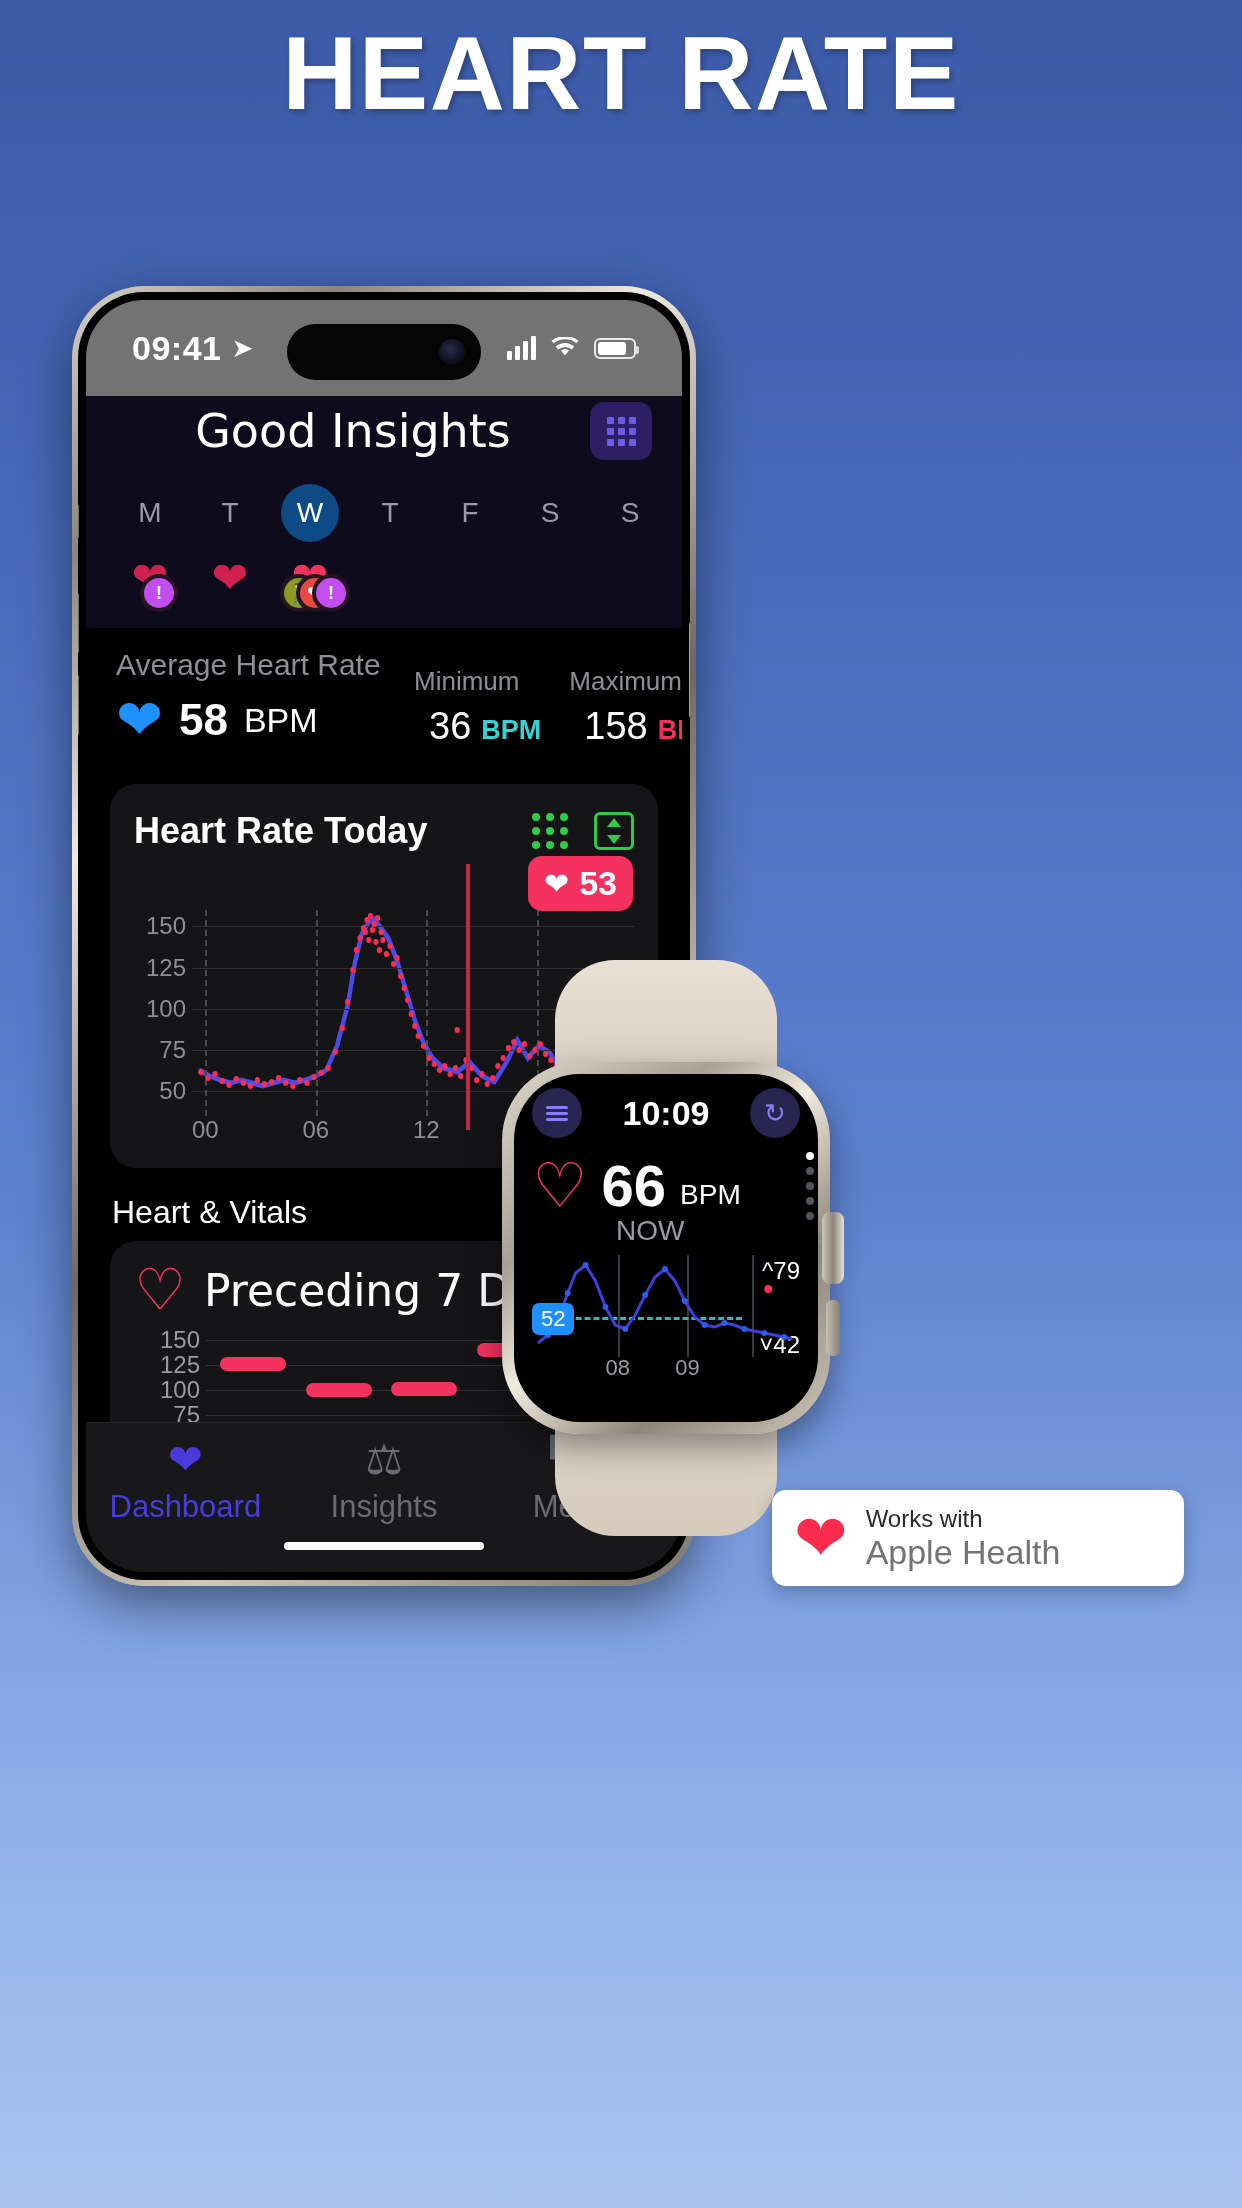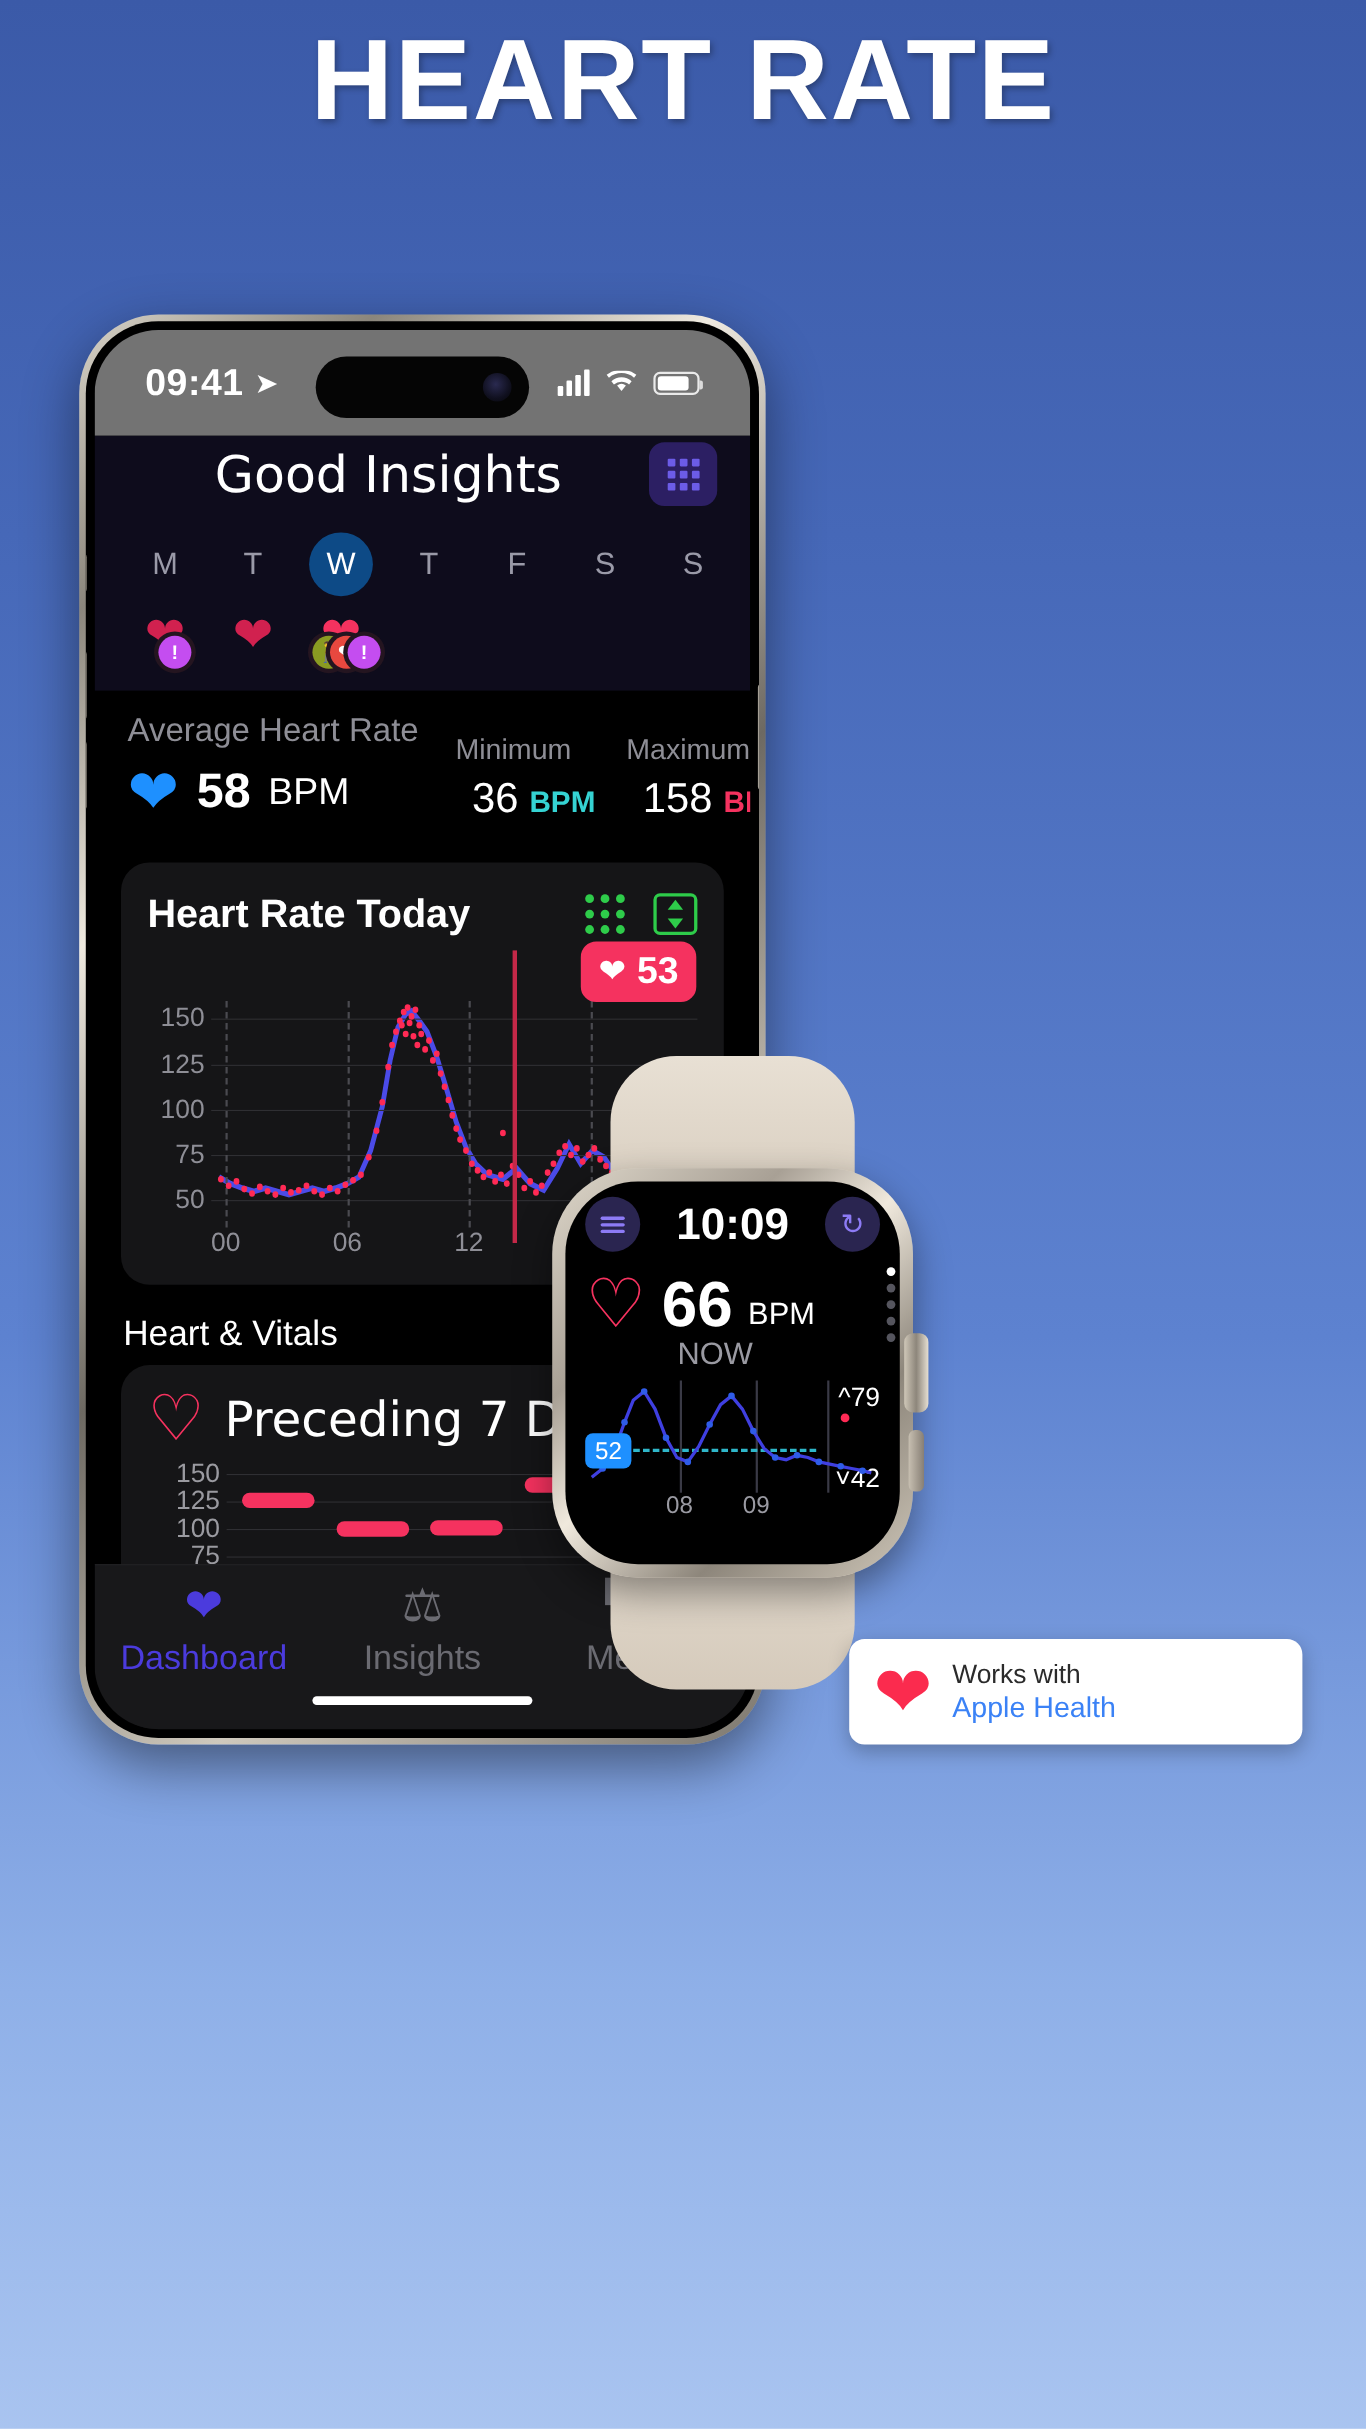--- a/index.html
+++ b/index.html
@@ -186,21 +186,21 @@
     padding:12px; box-shadow:0 14px 34px rgba(0,0,0,.4);
   }
   .watch-screen { width:100%; height:100%; border-radius:66px; background:#000; overflow:hidden; position:relative; padding:14px 18px;}
   .crown { position:absolute; right:-14px; top:150px; width:22px; height:72px; border-radius:8px;
            background:linear-gradient(90deg,#cfc7b8,#8d867b,#e6dfd2); }
   .crown-btn { position:absolute; right:-10px; top:238px; width:14px; height:56px; border-radius:6px;
            background:linear-gradient(90deg,#c7bfb1,#877f75); }
   .w-top { display:flex; align-items:center; justify-content:space-between; }
   .w-icn { width:50px;height:50px;border-radius:50%;background:#2a2550;display:flex;align-items:center;justify-content:center;}
   .w-list i { display:block; width:22px;height:3px;background:#8d7bf5;margin:3px 0;border-radius:2px;}
-  .w-time { color:#fff; font-size:40px; font-weight:600; }
+  .w-time { color:#fff; font-size:34px; font-weight:600; }
   .w-ref { color:#8d7bf5; font-size:26px; }
   .w-dots { position:absolute; right:4px; top:78px; display:flex; flex-direction:column; gap:7px; align-items:center;}
   .w-dots i { width:8px;height:8px;border-radius:50%;background:#55555e;display:block;}
   .w-dots i.on { background:#fff; }
   .w-bpm { display:flex; align-items:center; gap:14px; margin-top:14px; }
   .w-heart { font-size:62px; color:#f5325f; line-height:1; }
   .w-num { font-size:58px; font-weight:600; color:#fff; }
   .w-unit { font-size:28px; color:#fff; align-self:flex-end; padding-bottom:8px;}
   .w-now { color:#9a9aa2; font-size:28px; margin-left:84px; margin-top:-4px;}
   .w-chart { position:relative; height:126px; margin-top:8px; }
@@ -213,21 +213,21 @@
   .w-xlab { position:absolute; bottom:0; color:#9a9aa2; font-size:22px; transform:translateX(-50%);}
 
   
   .ah {
     position:absolute; left:772px; top:1490px; width:412px; height:96px;
     background:#fff; border-radius:14px; display:flex; align-items:center; gap:18px; padding:0 22px;
     box-shadow:0 6px 18px rgba(0,0,0,.25);
   }
   .ah-heart { font-size:64px; color:#fb2b4e; line-height:1; }
   .ah-t1 { font-size:24px; color:#2b2b2b; }
-  .ah-t2 { font-size:26px; color:#3b82f6; font-weight:400; }
+  .ah-t2 { font-size:34px; color:#737373; font-weight:400; }
 </style>
 </head>
 <body>
 
 <div class="headline-wrap">
   <div class="headline-2">HEART RATE</div>
 </div>
 
 <div class="phone">
   <div class="phone-inner">

